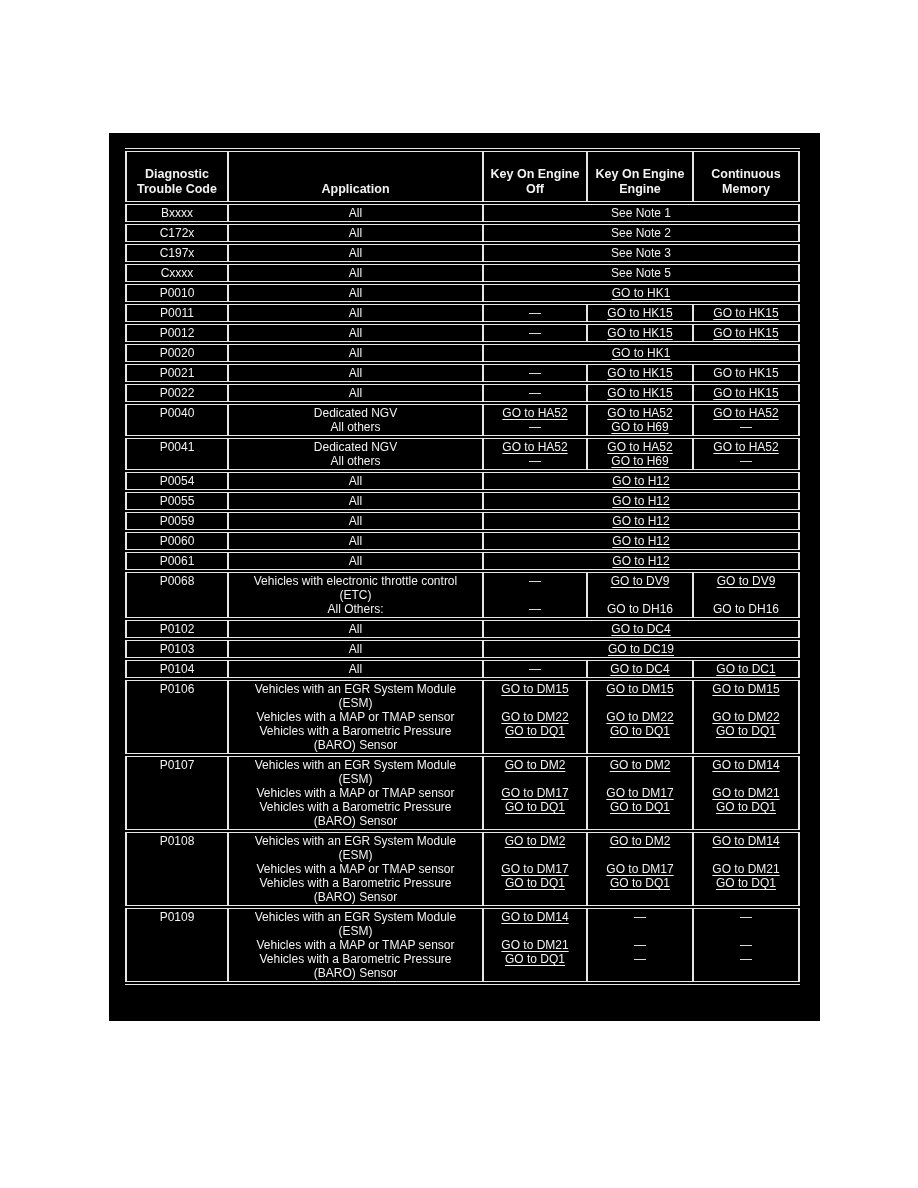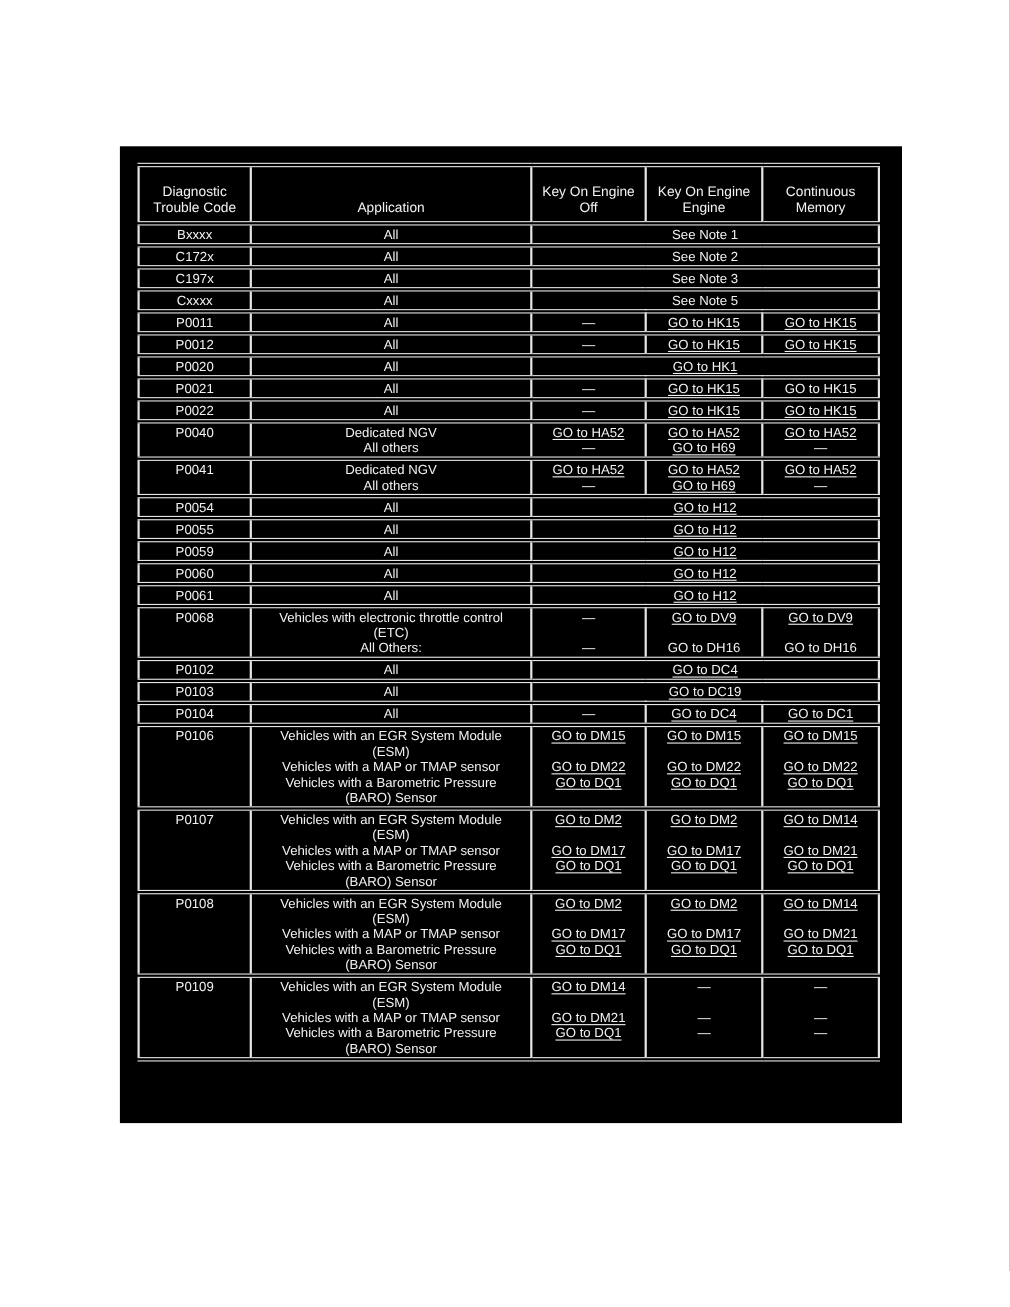--- a/index.html
+++ b/index.html
@@ -29,21 +29,21 @@
     border-left: 2px solid #e6e6e6;
     border-right: 2px solid #e6e6e6;
     border-top: 4px double #e6e6e6;
     border-bottom: 4px double #e6e6e6;
     text-align: center;
     padding: 1px 2px;
     overflow: hidden;
   }
   table.dtc th {
     font-size: 12.5px;
-    font-weight: normal;
+    font-weight: bold;
     vertical-align: bottom;
     height: 44px;
     padding-bottom: 4px;
   }
   table.dtc td {
     font-size: 12px;
     vertical-align: top;
   }
   .ln {
     height: 14px;
@@ -131,20 +131,31 @@
           </td>
           <td>
             <div class="ln">All</div>
           </td>
           <td colspan="3">
             <div class="ln"><span class="">See Note 5</span></div>
           </td>
         </tr>
         <tr>
           <td>
+            <div class="ln">P0010</div>
+          </td>
+          <td>
+            <div class="ln">All</div>
+          </td>
+          <td colspan="3">
+            <div class="ln"><span class="link">GO to HK1</span></div>
+          </td>
+        </tr>
+        <tr>
+          <td>
             <div class="ln">P0011</div>
           </td>
           <td>
             <div class="ln">All</div>
           </td>
           <td>
             <div class="ln"><span class="">—</span></div>
           </td>
           <td>
             <div class="ln"><span class="link">GO to HK15</span></div>

